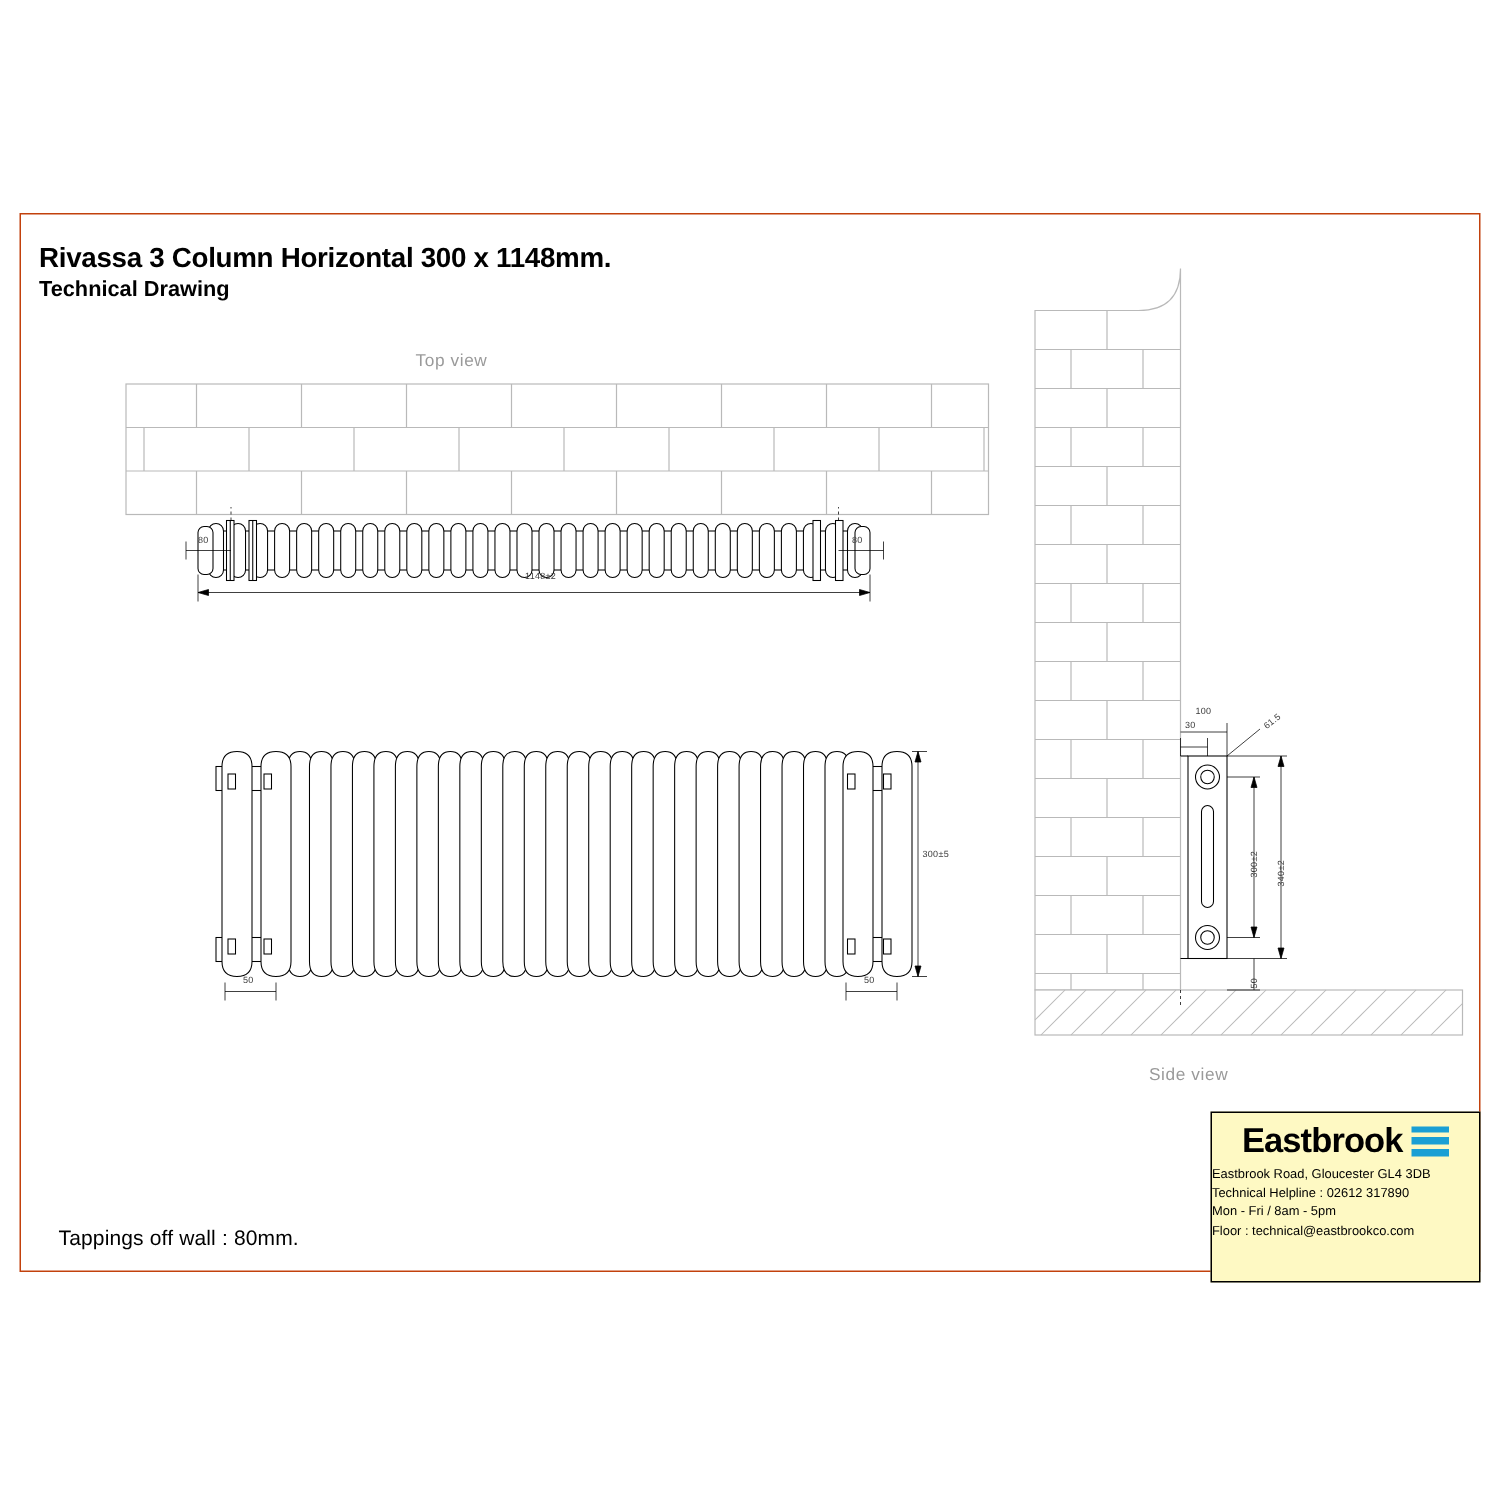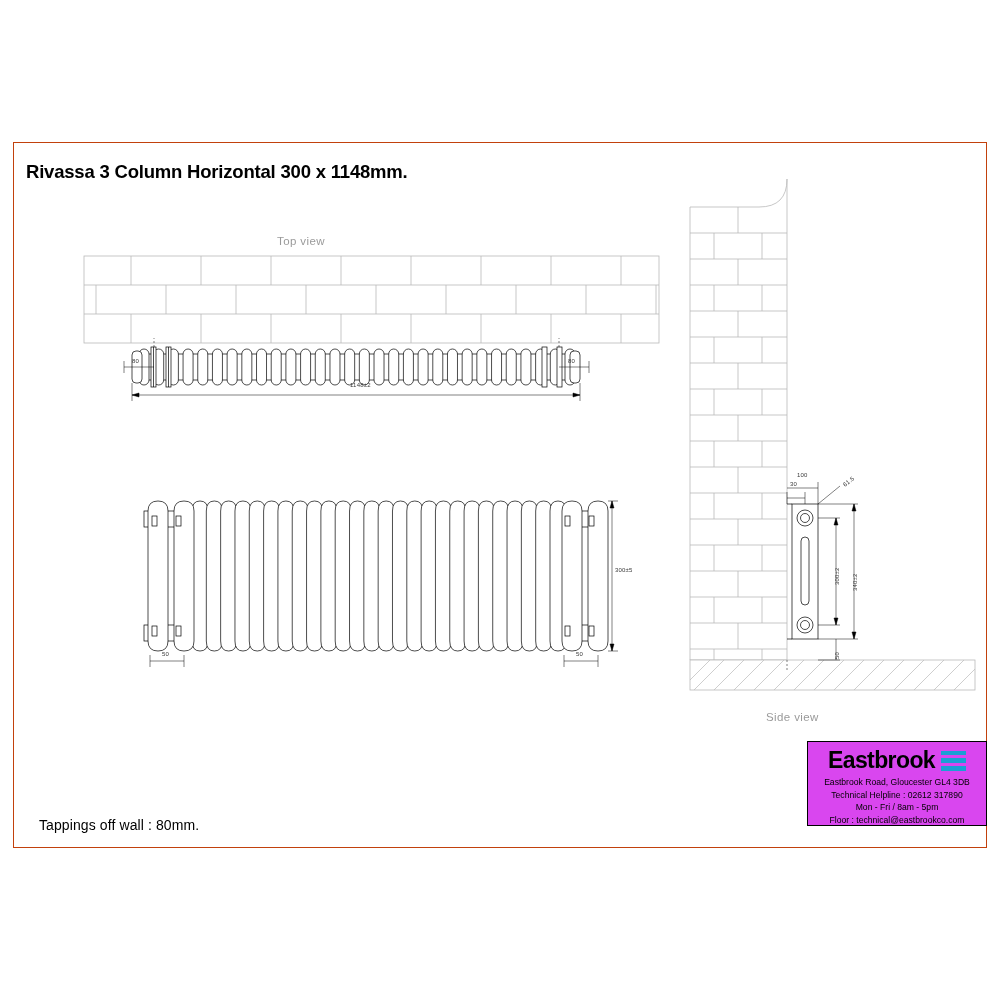--- a/index.html
+++ b/index.html
@@ -93,24 +93,24 @@
     color: #000000;
     letter-spacing: 0.1px;
     margin-top: 37px;
   }
   
   #logo-block {
     position: absolute;
     left: 793px;
     top: 598px;
     width: 180px;
-    height: 85px;
+    height: 114px;
     border: 1px solid #000000;
     box-sizing: border-box;
-    background: #d946ef;
+    background: #fef9c3;
   }
   #logo-row {
     display: flex;
     align-items: center;
     justify-content: center;
     padding-top: 6px;
     gap: 6px;
   }
   #logo-word {
     font-size: 23px;
@@ -127,21 +127,21 @@
   }
   #logo-mark i {
     display: block;
     height: 4.6px;
     background: #1a9fd4;
   }
   #logo-mark i:nth-child(1) { width: 100%; }
   #logo-mark i:nth-child(2) { width: 100%; }
   #logo-mark i:nth-child(3) { width: 100%; }
   .logo-line {
-    text-align: center;
+    text-align: left;
     font-size: 8.6px;
     line-height: 12.6px;
     color: #000;
     white-space: nowrap;
   }
   #logo-lines { margin-top: 3px; }
   svg { display: block; }
   #art {
     position: absolute;
     left: 0;
@@ -150,20 +150,21 @@
 </style>
 </head>
 <body>
 
 <div id="page">
 
   <div id="frame">
 
     <div id="title-block">
       <div id="title-line1">Rivassa 3 Column Horizontal 300 x 1148mm.</div>
+      <div id="title-line2">Technical Drawing</div>
     </div>
 
     <div class="view-label" id="label-top-view">Top view</div>
     <div class="view-label" id="label-side-view">Side view</div>
     <div id="label-floor">Floor</div>
 
     <svg id="art" width="974" height="706" viewBox="0 0 974 706">
       <g fill="none" stroke="#000000" stroke-width="0.8">
 
         <g stroke="#b9b9b9" stroke-width="0.8">

